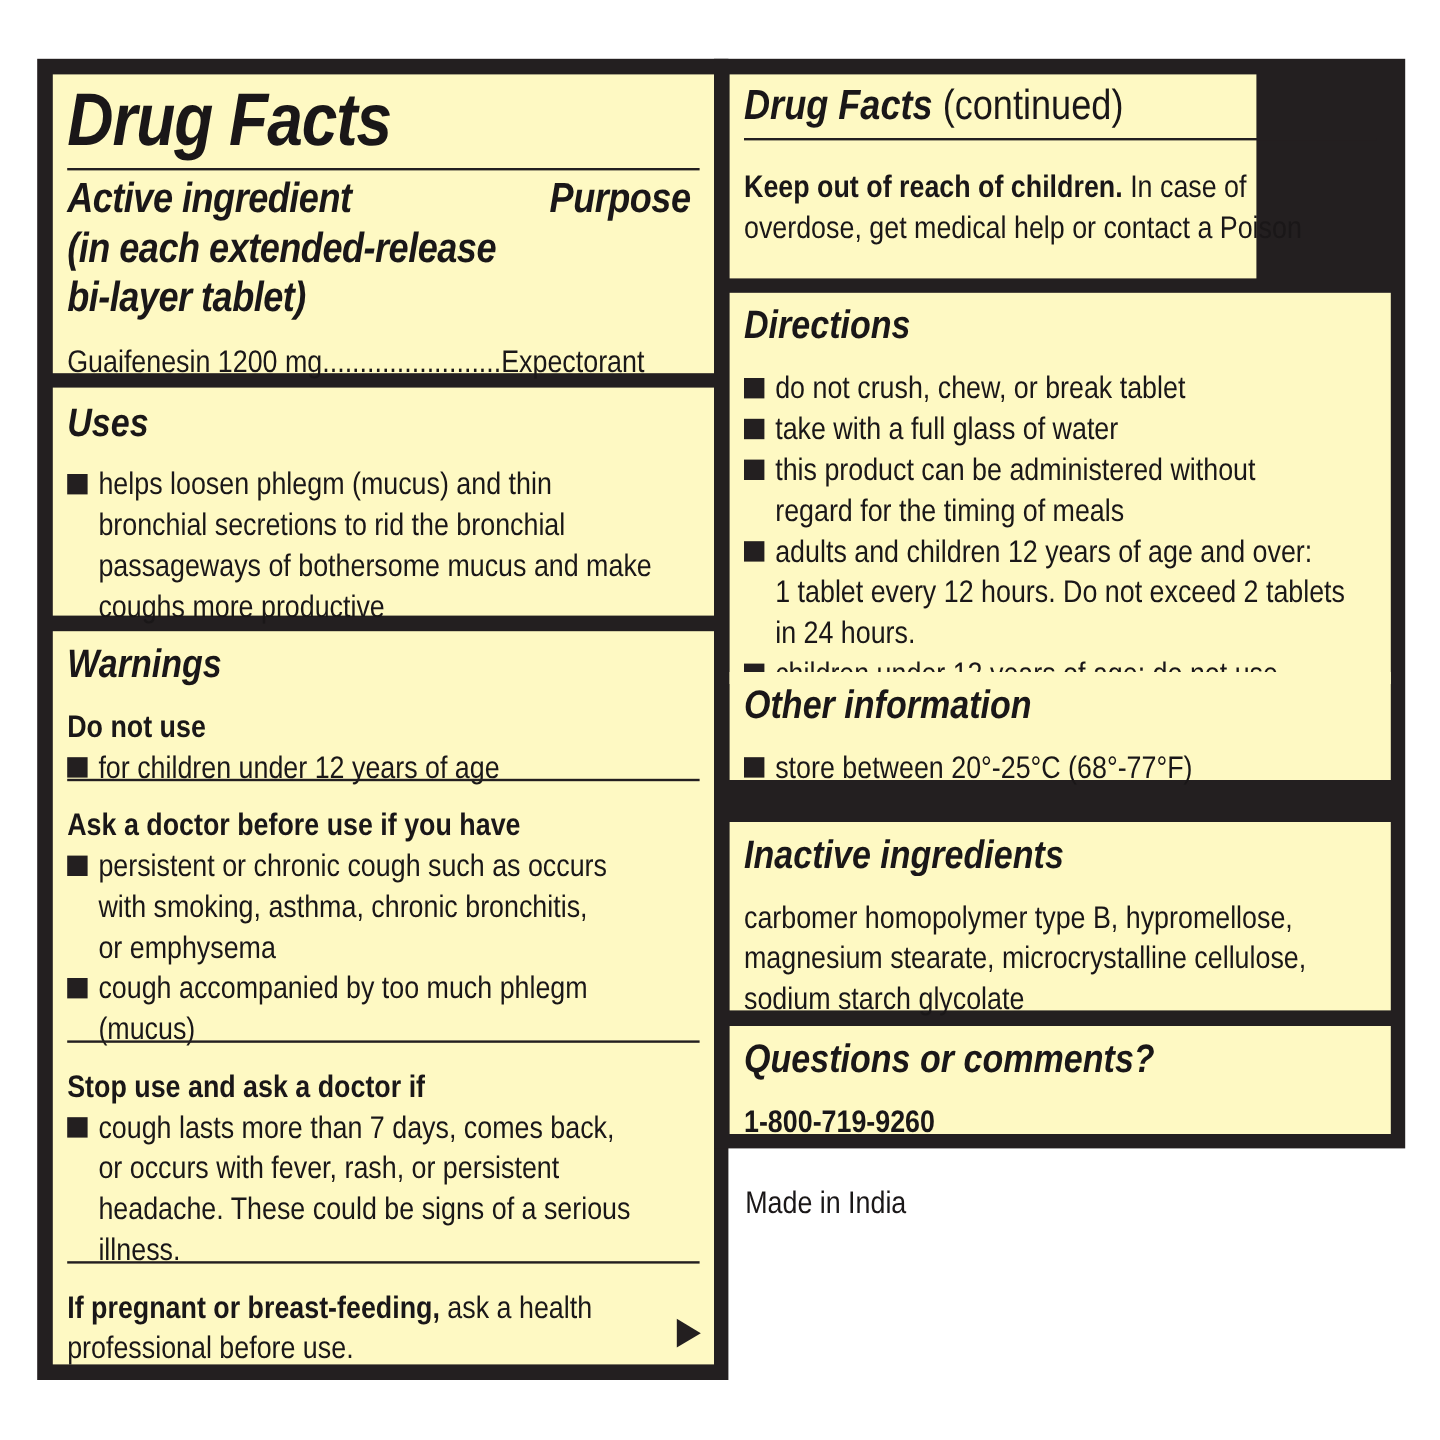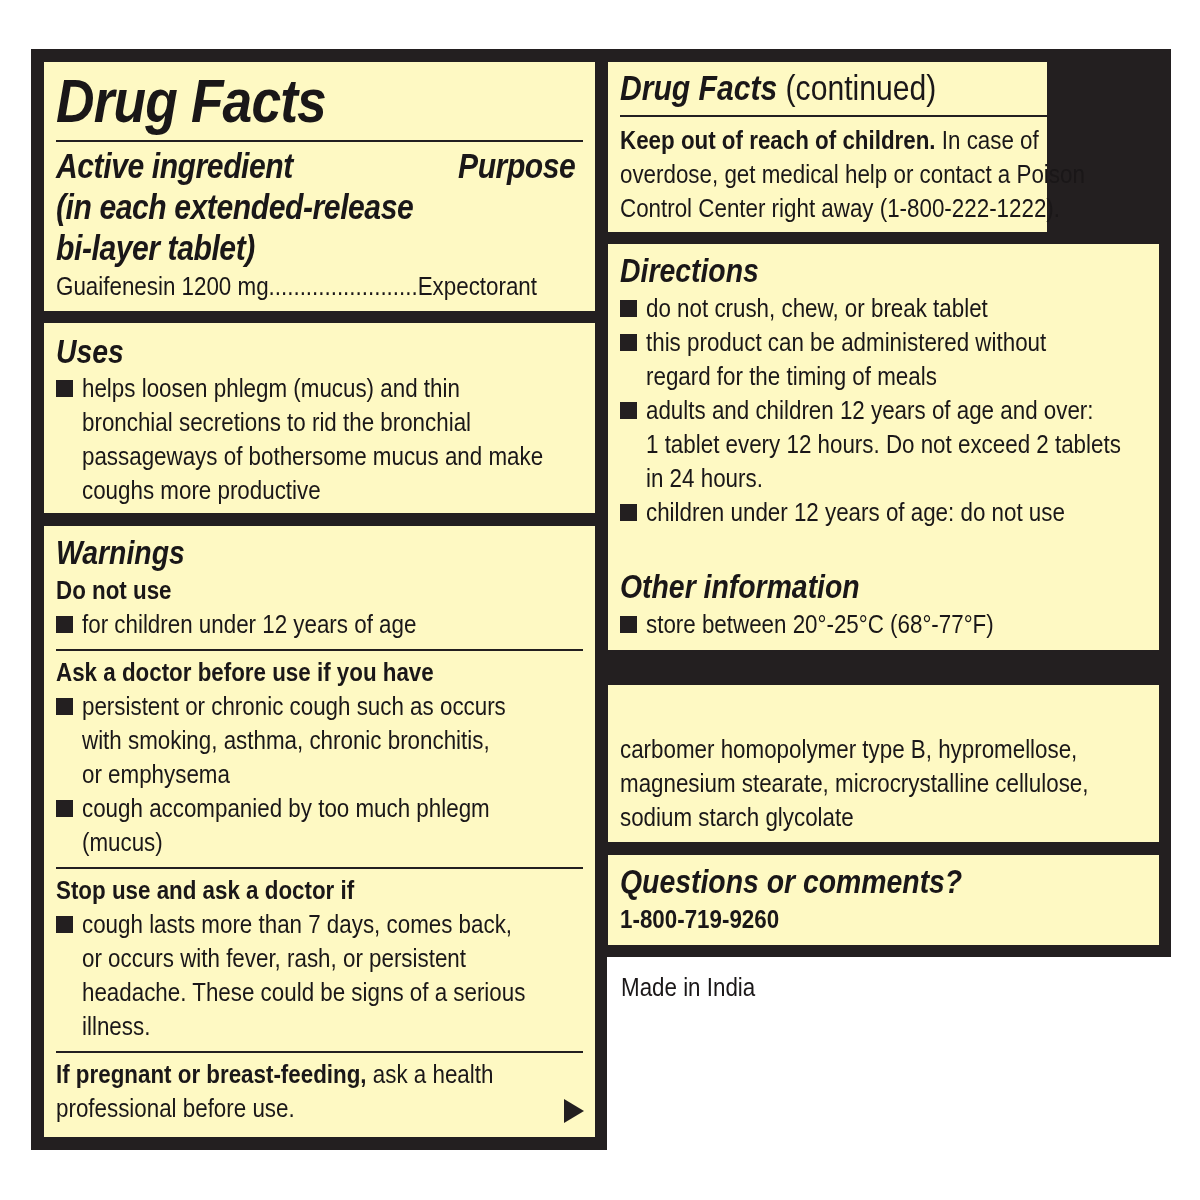--- a/index.html
+++ b/index.html
@@ -4,21 +4,21 @@
 <style>
   html, body { margin:0; padding:0; background:#ffffff; }
   body { width:1200px; height:1200px; position:relative; overflow:hidden;
          font-family:"Liberation Sans", sans-serif; color:#1a1718; }
   .frame { position:absolute; background:#231f20; }
   .panel { position:absolute; background:#fef9c3; box-sizing:border-box; padding:0 12px 16px 12px; }
   .cond { display:inline-block; transform:scaleX(0.86); transform-origin:left top; white-space:nowrap; }
   .h-big { font-style:italic; font-weight:bold; font-size:62px; letter-spacing:-1px; line-height:1; }
   .h-sec { font-style:italic; font-weight:bold; font-size:35px; line-height:1; letter-spacing:-0.5px; }
   .h-mid { font-style:italic; font-weight:bold; font-size:33px; line-height:1; }
-  .txt { font-size:26px; line-height:34px; }
+  .txt { font-size:26px; line-height:34px;margin-top:15px; }
   .bold { font-weight:bold; }
   .rule { position:absolute; height:2px; background:#231f20; }
   .bullet-line { position:relative; padding-left:26px; }
   .sq { position:absolute; left:0; top:9px; width:17px; height:17px; background:#231f20; }
   .abs { position:absolute; }
   .tri { position:absolute; width:0; height:0; border-top:12px solid transparent;
          border-bottom:12px solid transparent; border-left:20px solid #231f20; }
 </style>
 </head>
 <body>
@@ -96,30 +96,33 @@
 <div class="frame" style="left:595px; top:49px; width:576px; height:908px;"></div>
 
 <div class="panel" style="left:608px; top:62px; width:439px; height:170px;">
   <div class="abs" style="left:12px; top:8px; font-size:35px; line-height:1;">
     <span class="cond"><span class="bold" style="font-style:italic;">Drug Facts</span><span> (continued)</span></span>
   </div>
   <div class="rule" style="left:12px; top:53px; width:527px;"></div>
   <div class="abs txt" style="left:12px; top:61px; width:540px;">
     <div><span class="cond"><span class="bold">Keep out of reach of children.</span><span> In case of</span></span></div>
     <div><span class="cond">overdose, get medical help or contact a Poison</span></div>
-    <div><span class="cond">Control Center right away (1-800-222-1222).</span></div>
   </div>
 </div>
 
 <div class="panel" style="left:608px; top:244px; width:551px; height:326px;">
   <div class="abs" style="left:12px; top:10px;"><span class="cond h-mid">Directions</span></div>
   <div class="abs txt" style="left:12px; top:47px; width:540px;">
     <div class="bullet-line">
       <span class="sq"></span>
       <div><span class="cond">do not crush, chew, or break tablet</span></div>
+    </div>
+    <div class="bullet-line">
+      <span class="sq"></span>
+      <div><span class="cond">take with a full glass of water</span></div>
     </div>
     <div class="bullet-line">
       <span class="sq"></span>
       <div><span class="cond">this product can be administered without</span></div>
       <div><span class="cond">regard for the timing of meals</span></div>
     </div>
     <div class="bullet-line">
       <span class="sq"></span>
       <div><span class="cond">adults and children 12 years of age and over:</span></div>
       <div><span class="cond">1 tablet every 12 hours. Do not exceed 2 tablets</span></div>
@@ -136,20 +139,21 @@
   <div class="abs" style="left:12px; top:10px;"><span class="cond h-mid">Other information</span></div>
   <div class="abs txt" style="left:12px; top:47px; width:540px;">
     <div class="bullet-line">
       <span class="sq"></span>
       <span class="cond">store between 20°-25°C (68°-77°F)</span>
     </div>
   </div>
 </div>
 
 <div class="panel" style="left:608px; top:685px; width:551px; height:157px;">
+  <div class="abs" style="left:12px; top:10px;"><span class="cond h-mid">Inactive ingredients</span></div>
   <div class="abs txt" style="left:12px; top:47px; width:540px;">
     <div><span class="cond">carbomer homopolymer type B, hypromellose,</span></div>
     <div><span class="cond">magnesium stearate, microcrystalline cellulose,</span></div>
     <div><span class="cond">sodium starch glycolate</span></div>
   </div>
 </div>
 
 <div class="panel" style="left:608px; top:855px; width:551px; height:90px;">
   <div class="abs" style="left:12px; top:10px;"><span class="cond h-mid">Questions or comments?</span></div>
   <div class="abs txt bold" style="left:12px; top:47px;"><span class="cond">1-800-719-9260</span></div>

